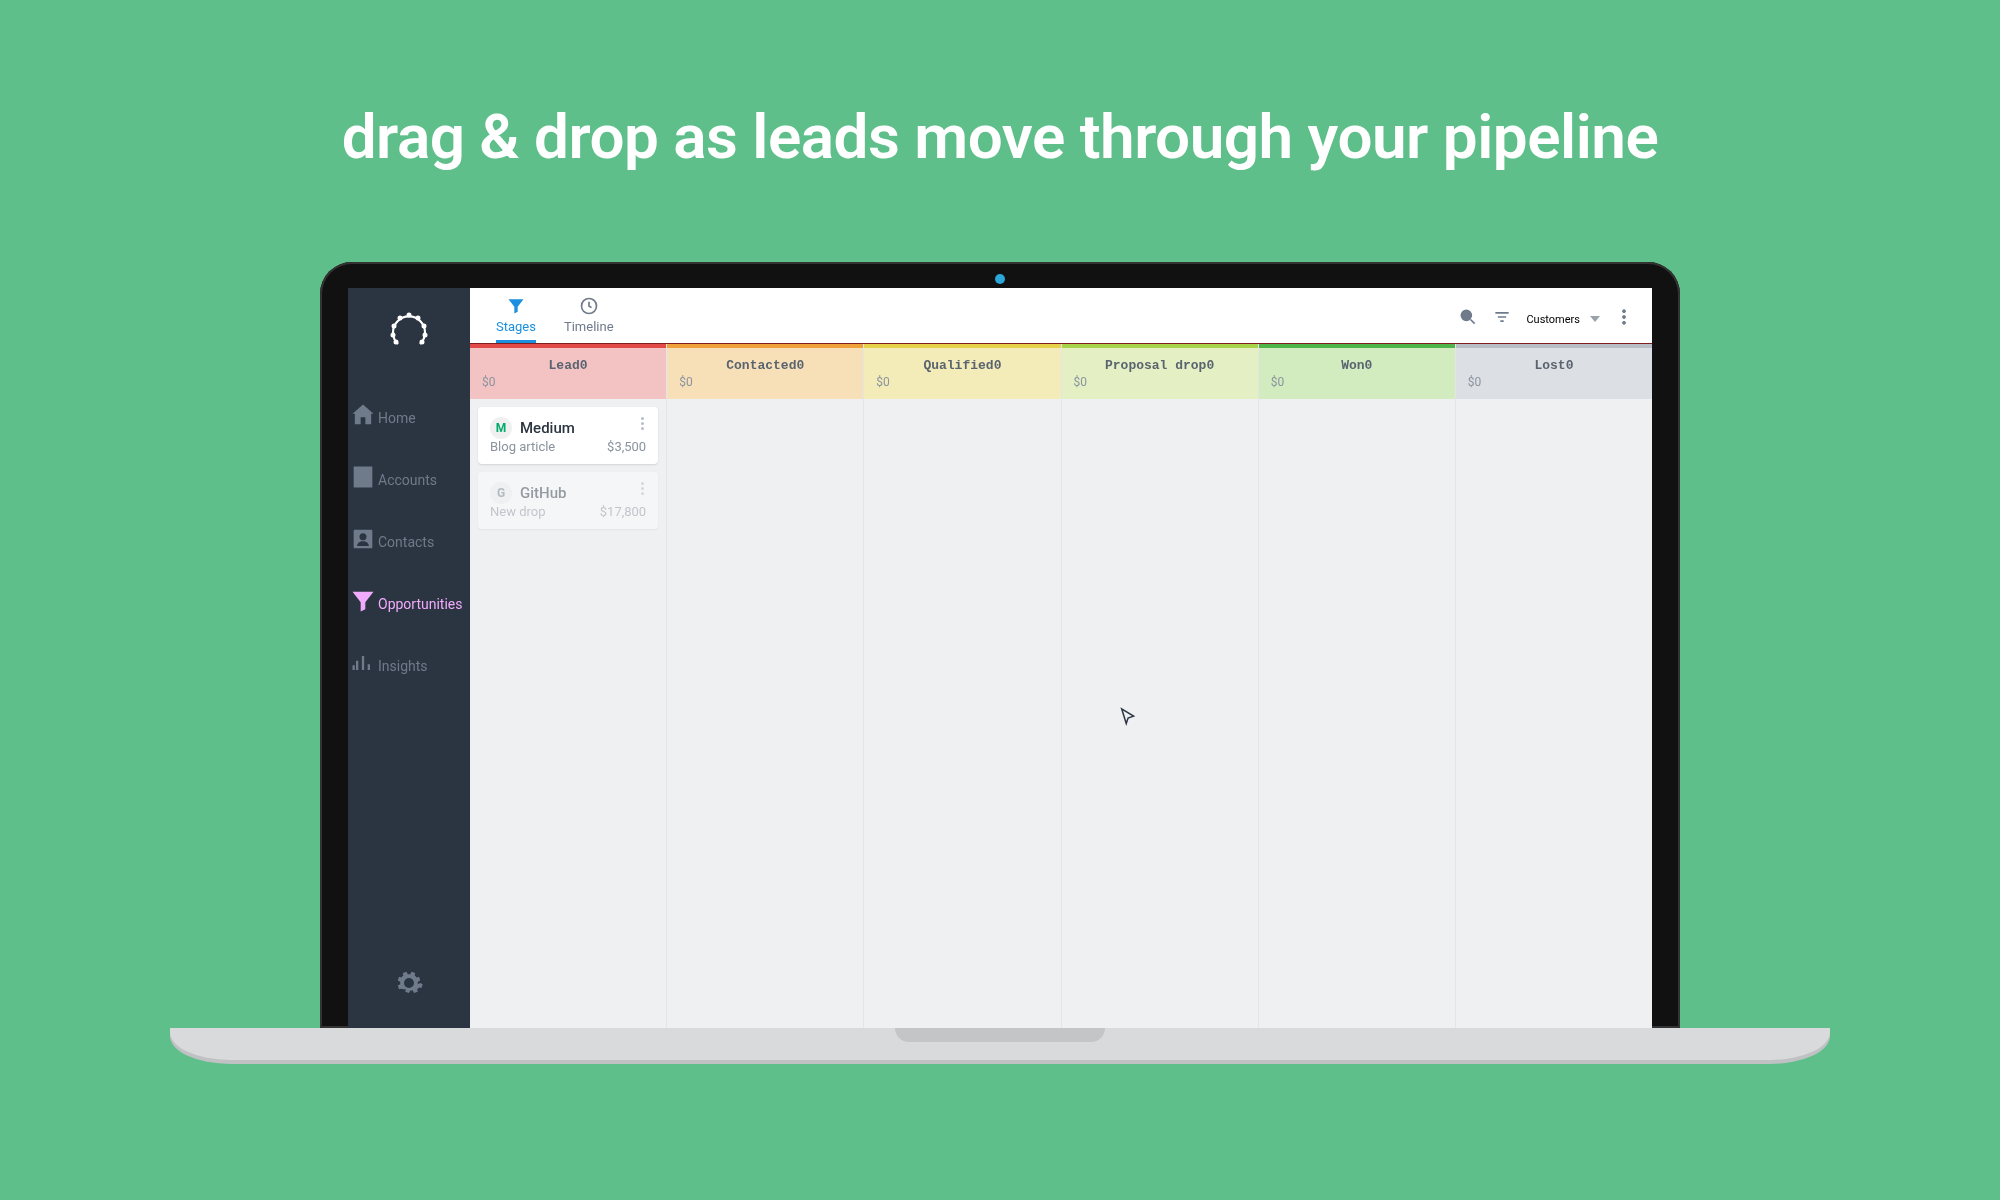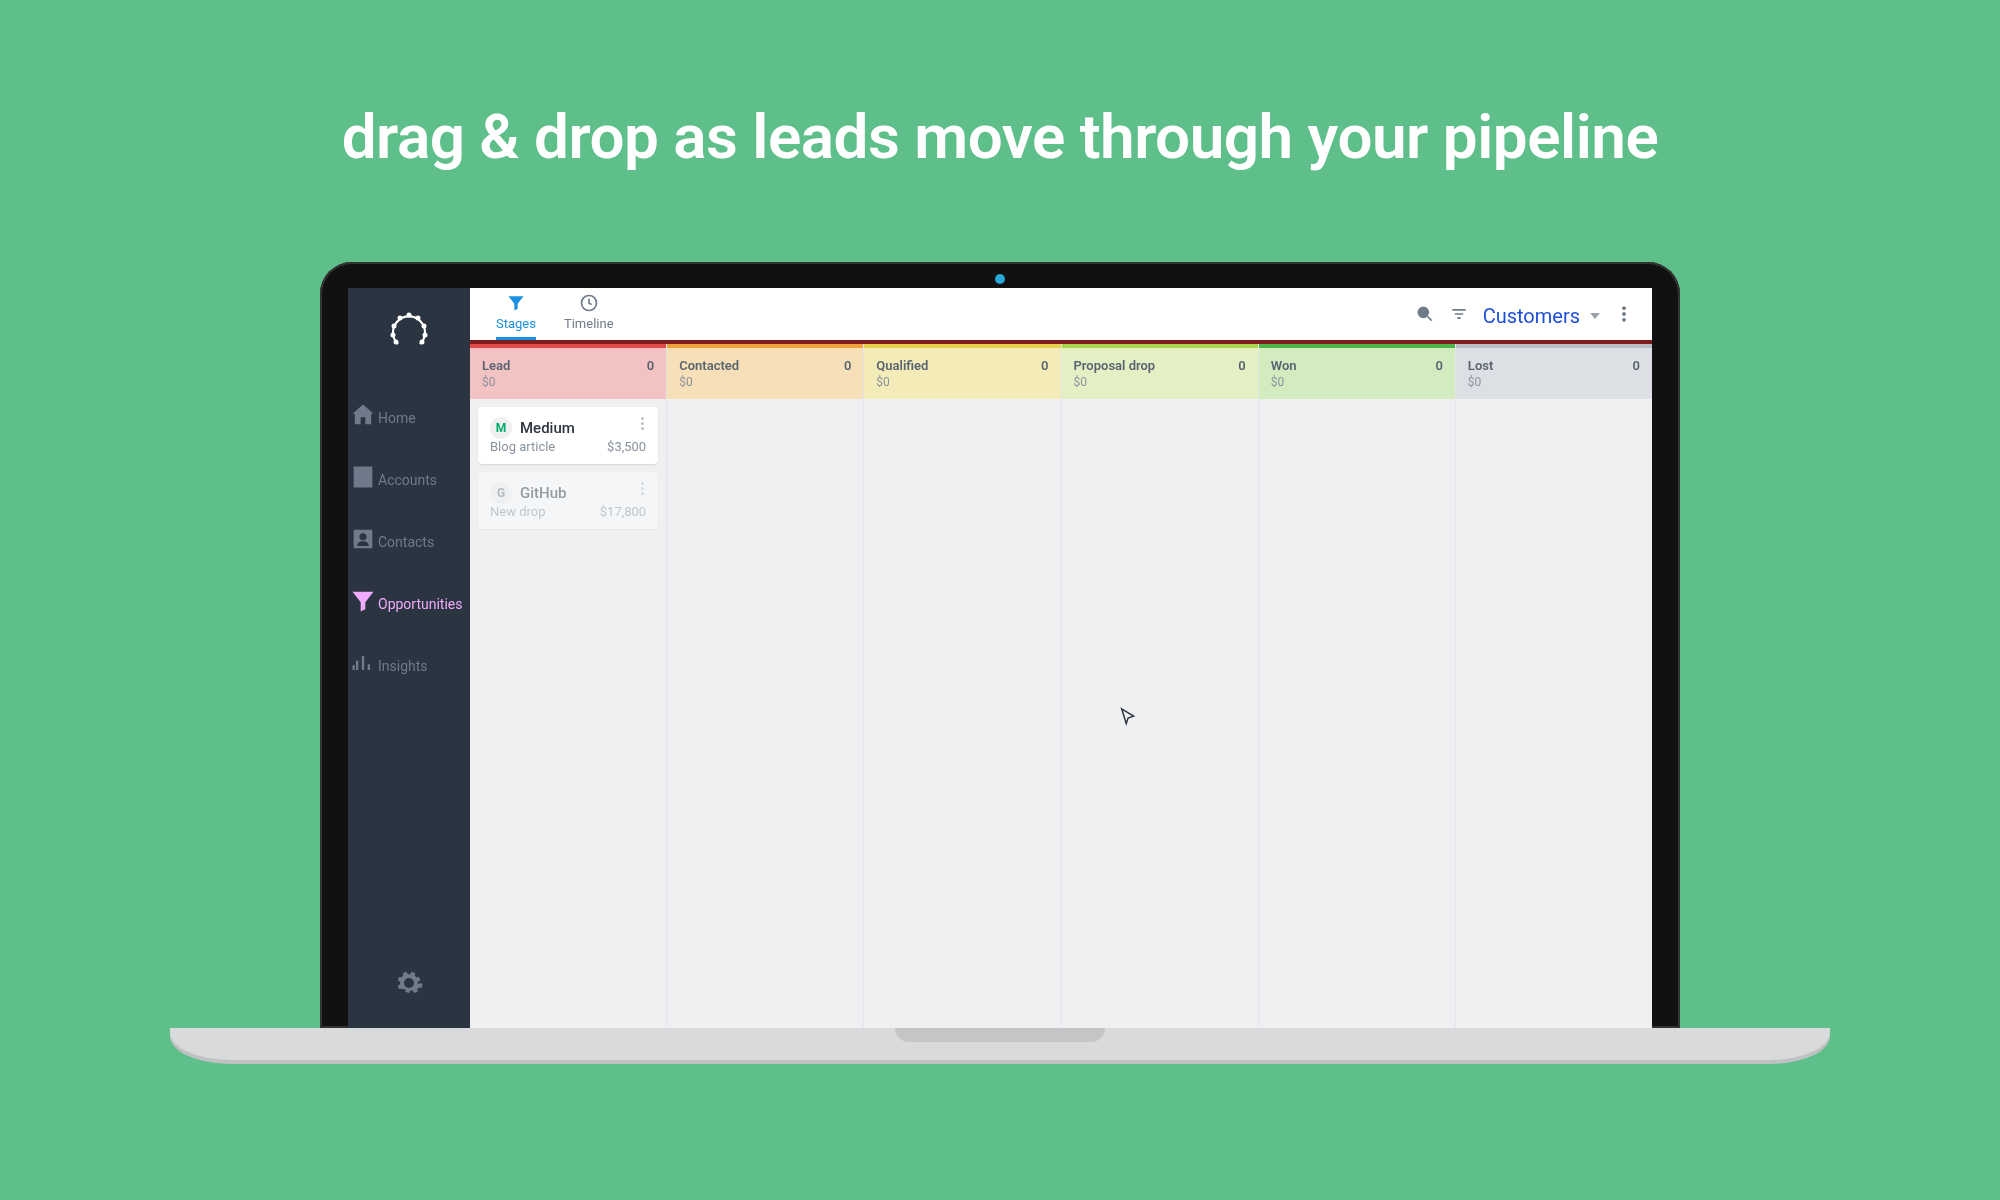--- a/index.html
+++ b/index.html
@@ -113,21 +113,21 @@
   .settings-btn svg { width: 30px; height: 30px; fill: currentColor; }
 
   
   .main { flex: 1; display:flex; flex-direction:column; background:#eef0f2;}
   .topbar {
     background: #ffffff;
     display:flex;
     align-items:flex-end;
     padding: 0 18px;
     height: 56px;
-    border-bottom: 4px solid #7f1d1d;
+    border-bottom: 1px solid #7f1d1d;
   }
   .tabs { display:flex; gap: 28px; padding-left: 8px;}
   .tab {
     display:flex; flex-direction:column; align-items:center;
     padding-bottom: 6px;
     border-bottom: 3px solid transparent;
     color: #6f7b8a;
     cursor:pointer;
     font-size: 13px;
   }
@@ -138,21 +138,21 @@
     margin-left:auto;
     display:flex;
     align-items:center;
     gap: 14px;
     padding-bottom: 12px;
     color:#6f7b8a;
   }
   .icon-btn { cursor:pointer; display:flex; align-items:center; }
   .icon-btn svg { width:20px; height:20px; fill: currentColor; stroke: currentColor; }
   .pipeline-select {
-    font-size: 20px; color:#1d4ed8;
+    font-size: 11px; color:#000000;
     display:flex; align-items:center; gap:10px;
     cursor:pointer;
   }
   .caret { width:0; height:0; border-left:5px solid transparent; border-right:5px solid transparent; border-top:6px solid #9aa3ad; }
 
   
   .board {
     flex:1;
     display:flex;
   }
@@ -162,21 +162,21 @@
     display:flex; flex-direction:column;
     min-width:0;
   }
   .col:last-child { border-right:none; }
   .col-top-line { height:4px; width:100%; }
   .col-header {
     padding: 10px 12px 10px 12px;
     display:flex; flex-direction:column;
     position:relative;
   }
-  .col-title-row { display:flex; justify-content:space-between; font-size:13px; color:#5a6470; font-weight:600;}
+  .col-title-row { display:flex; justify-content:center; font-size:13px; color:#5a6470; font-weight:600;font-family:Liberation Mono, monospace;}
   .col-amount { font-size:12px; color:#8a939e; margin-top:2px; }
 
   .col-body { flex:1; padding: 8px; display:flex; flex-direction:column; gap:8px; }
 
   .card {
     background:#ffffff;
     border-radius:4px;
     box-shadow: 0 1px 2px rgba(0,0,0,0.12);
     padding:10px 12px 10px 12px;
     cursor:grab;

